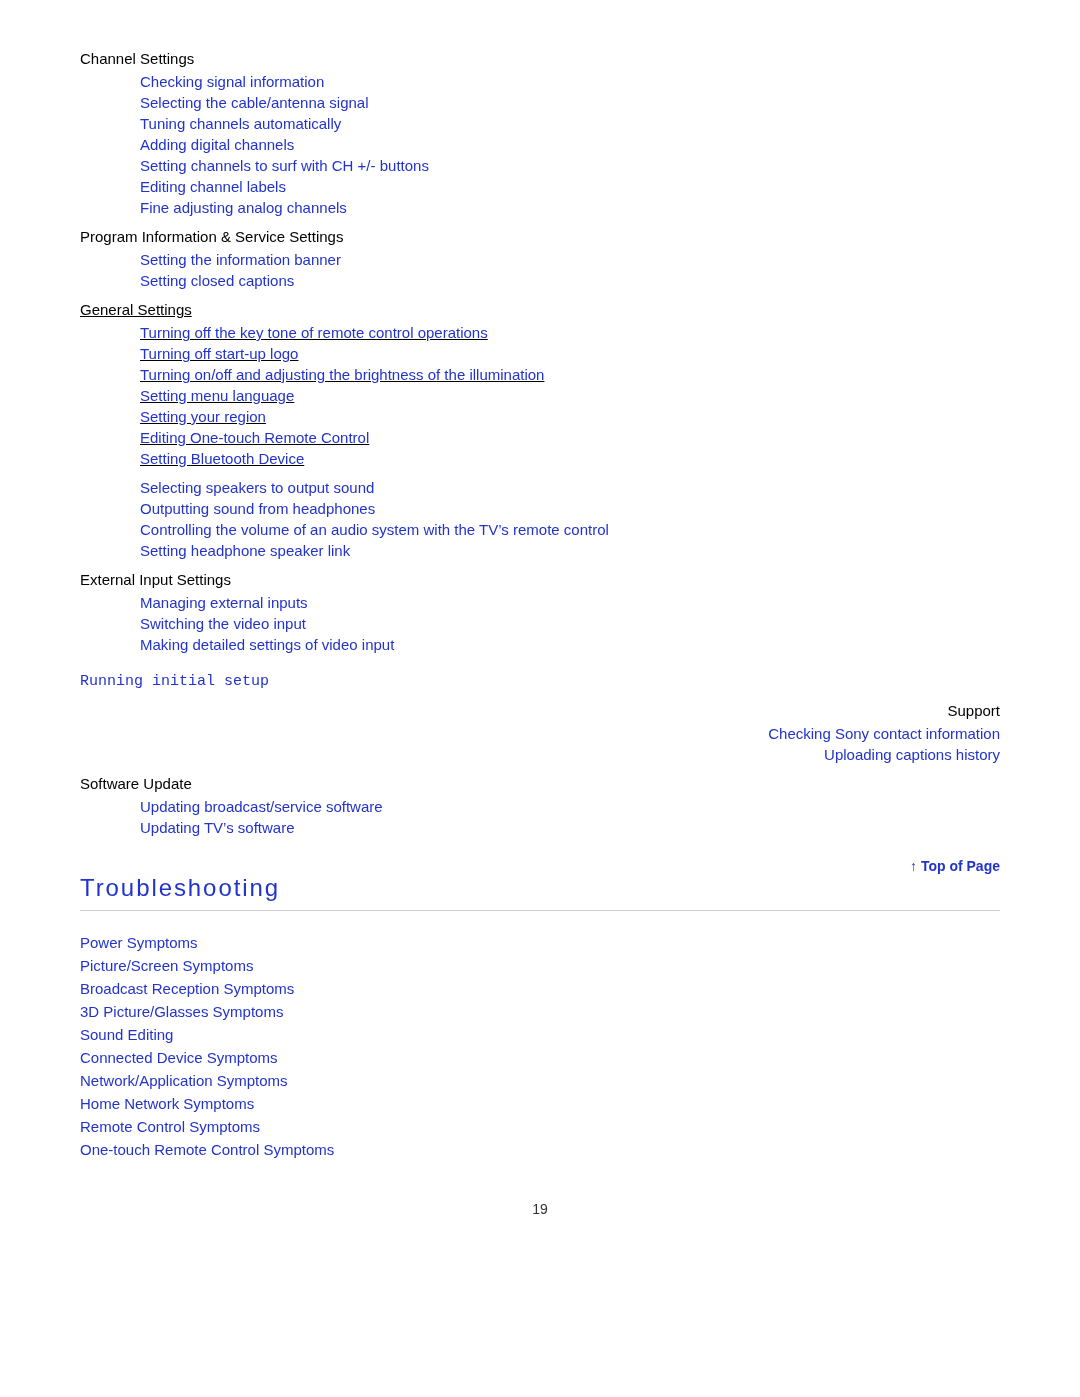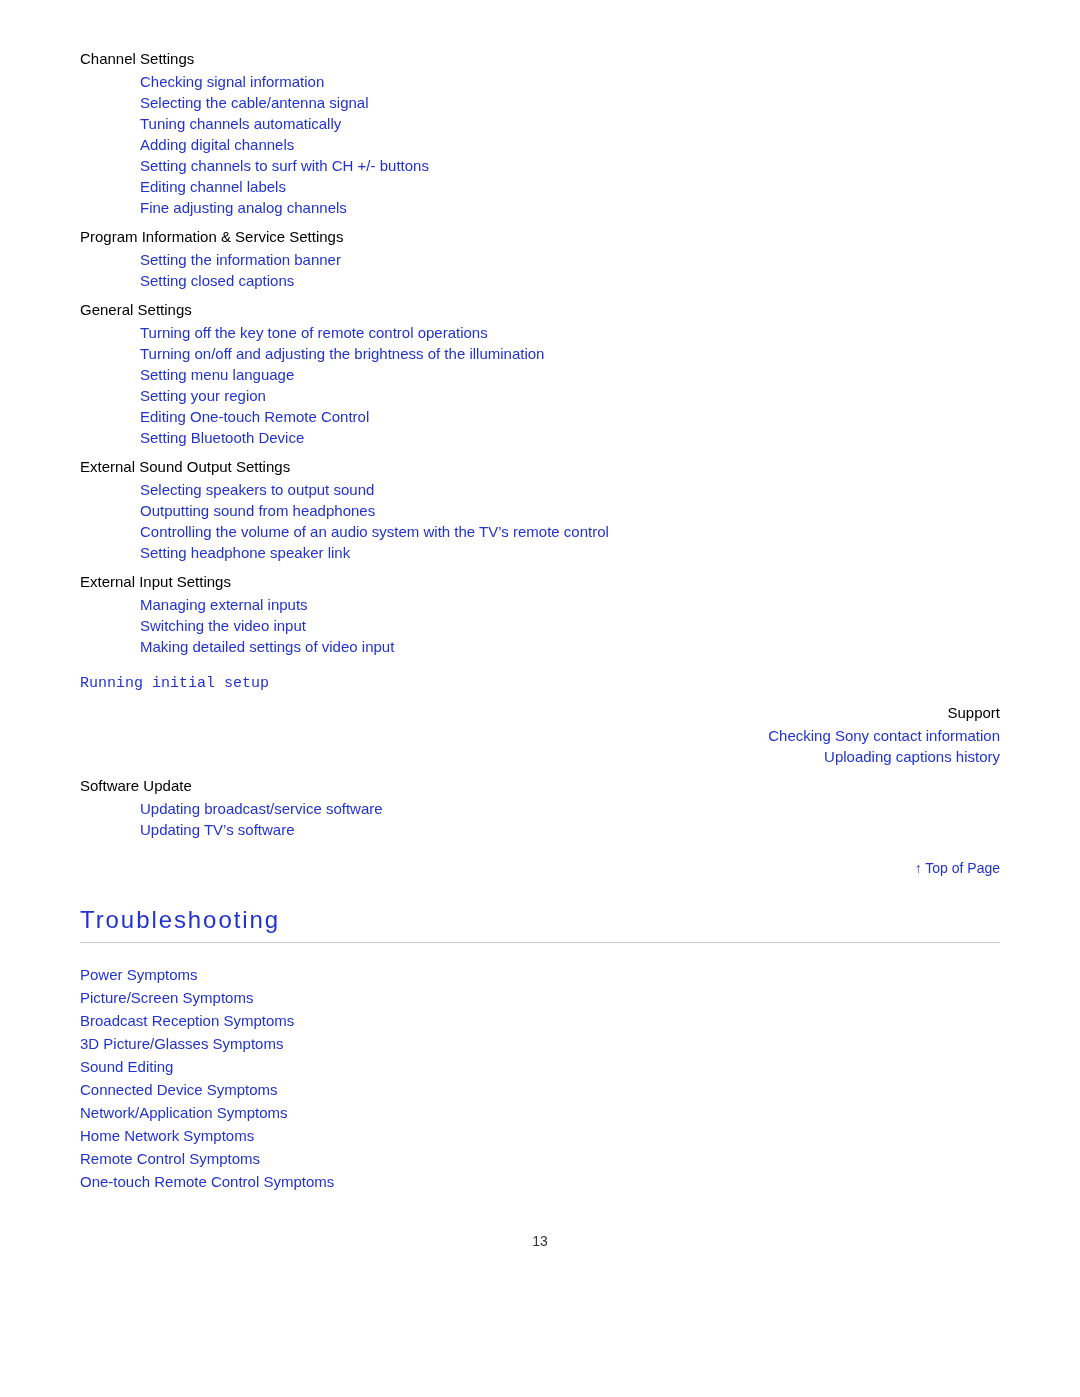--- a/index.html
+++ b/index.html
@@ -41,21 +41,21 @@
       display: block;
       padding: 2px 0;
       margin-left: 0px;
     }
 
     .top-of-page {
       text-align: right;
       color: #2233cc;
       font-size: 14px;
       margin-top: 20px;
-      margin-bottom: 30px;
+      font-weight: bold;
     }
 
     .top-of-page a {
       color: #2233cc;
       text-decoration: none;
     }
 
     .troubleshooting-header {
       font-size: 24px;
       color: #2233cc;
@@ -99,32 +99,32 @@
   <a class="link-item" href="#">Editing channel labels</a>
   <a class="link-item" href="#">Fine adjusting analog channels</a>
 </div>
 
 <div style="margin-top:8px;">
   <div class="section-header">Program Information &amp; Service Settings</div>
   <a class="link-item" href="#">Setting the information banner</a>
   <a class="link-item" href="#">Setting closed captions</a>
 </div>
 
-<div style="margin-top:8px;">
+<div style="margin-top:8px;text-decoration:underline;">
   <div class="section-header">General Settings</div>
   <a class="link-item" href="#">Turning off the key tone of remote control operations</a>
+  <a class="link-item" href="#">Turning off start-up logo</a>
   <a class="link-item" href="#">Turning on/off and adjusting the brightness of the illumination</a>
   <a class="link-item" href="#">Setting menu language</a>
   <a class="link-item" href="#">Setting your region</a>
   <a class="link-item" href="#">Editing One-touch Remote Control</a>
   <a class="link-item" href="#">Setting Bluetooth Device</a>
 </div>
 
 <div style="margin-top:8px;">
-  <div class="section-header">External Sound Output Settings</div>
   <a class="link-item" href="#">Selecting speakers to output sound</a>
   <a class="link-item" href="#">Outputting sound from headphones</a>
   <a class="link-item" href="#">Controlling the volume of an audio system with the TV’s remote control</a>
   <a class="link-item" href="#">Setting headphone speaker link</a>
 </div>
 
 <div style="margin-top:8px;">
   <div class="section-header">External Input Settings</div>
   <a class="link-item" href="#">Managing external inputs</a>
   <a class="link-item" href="#">Switching the video input</a>
@@ -162,13 +162,13 @@
     <a class="top-link-item" href="#">3D Picture/Glasses Symptoms</a>
     <a class="top-link-item" href="#">Sound Editing</a>
     <a class="top-link-item" href="#">Connected Device Symptoms</a>
     <a class="top-link-item" href="#">Network/Application Symptoms</a>
     <a class="top-link-item" href="#">Home Network Symptoms</a>
     <a class="top-link-item" href="#">Remote Control Symptoms</a>
     <a class="top-link-item" href="#">One-touch Remote Control Symptoms</a>
   </div>
 </div>
 
-<div class="page-number">13</div>
+<div class="page-number">19</div>
 
 </body></html>

